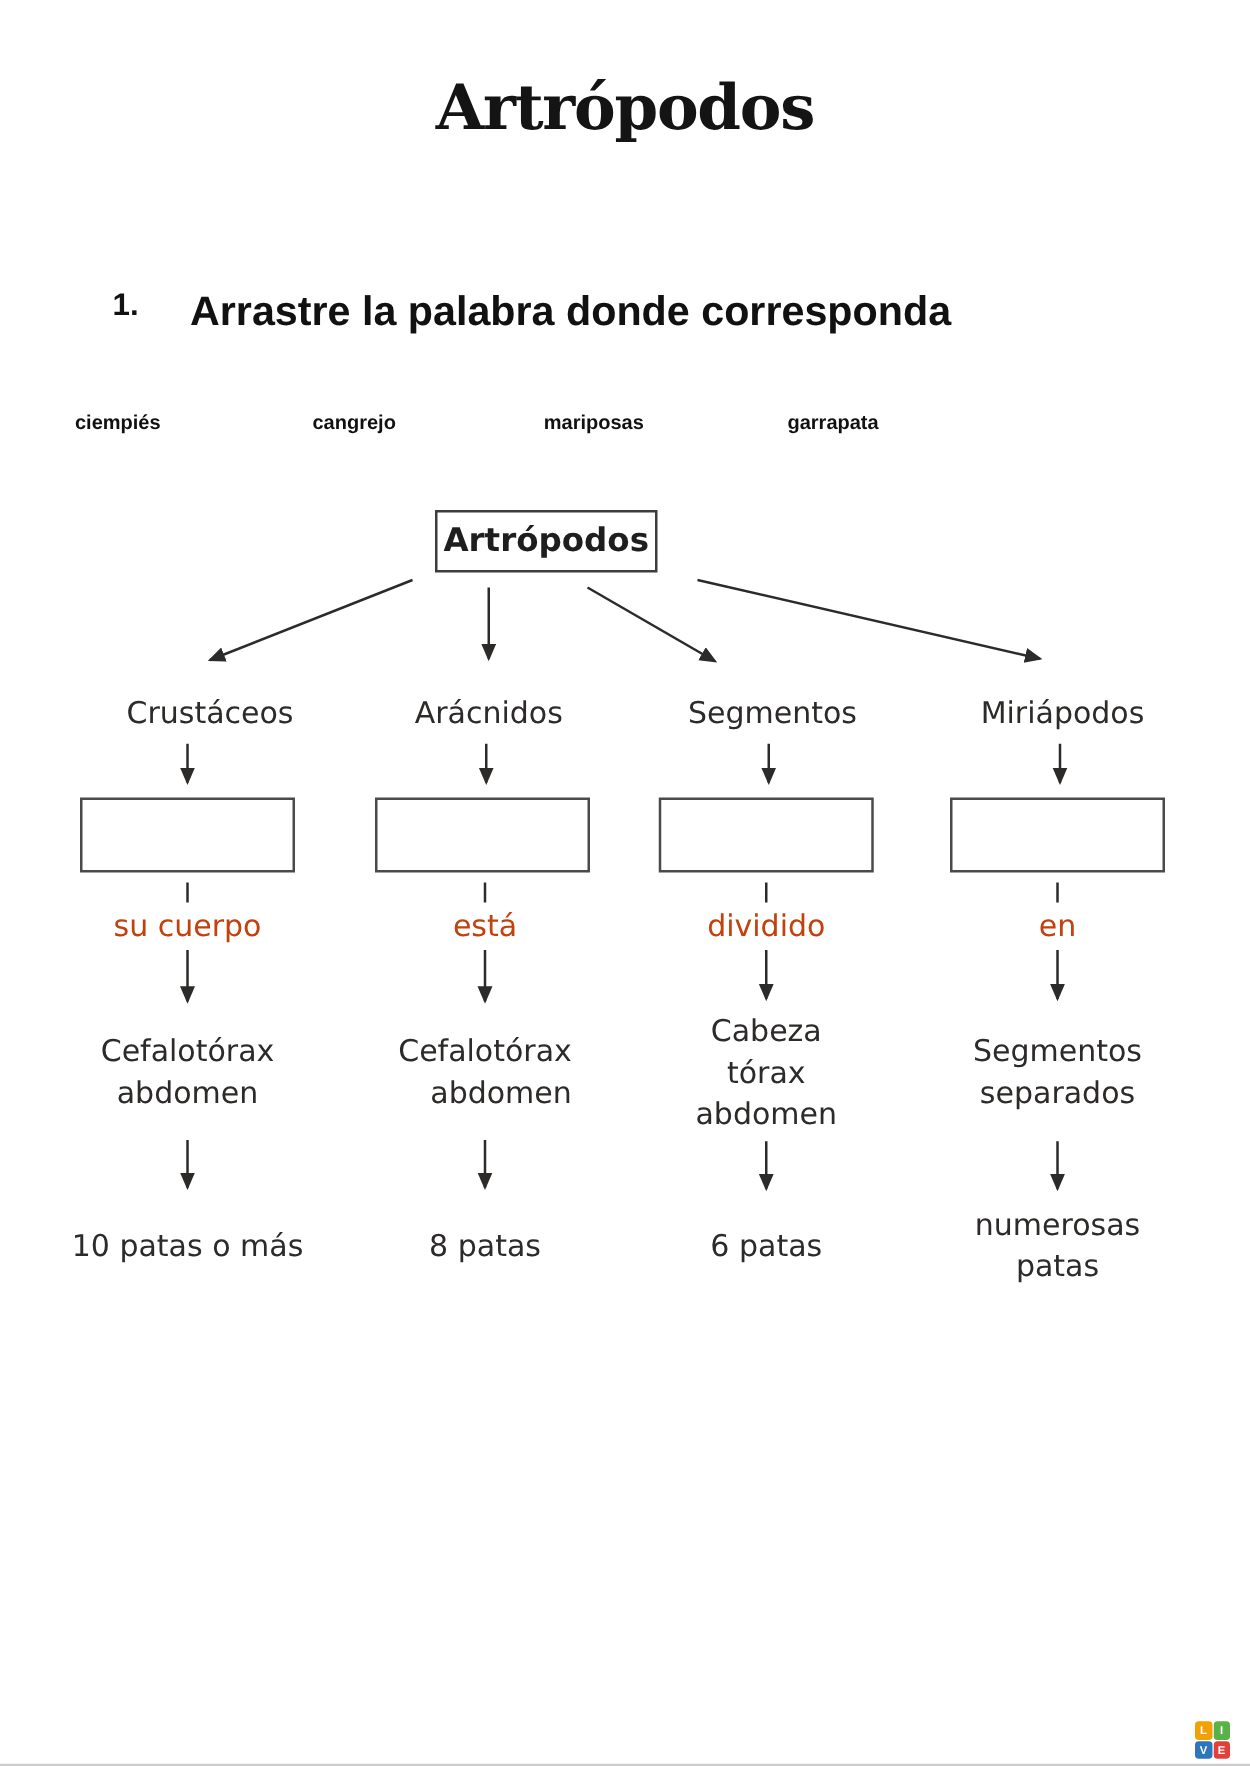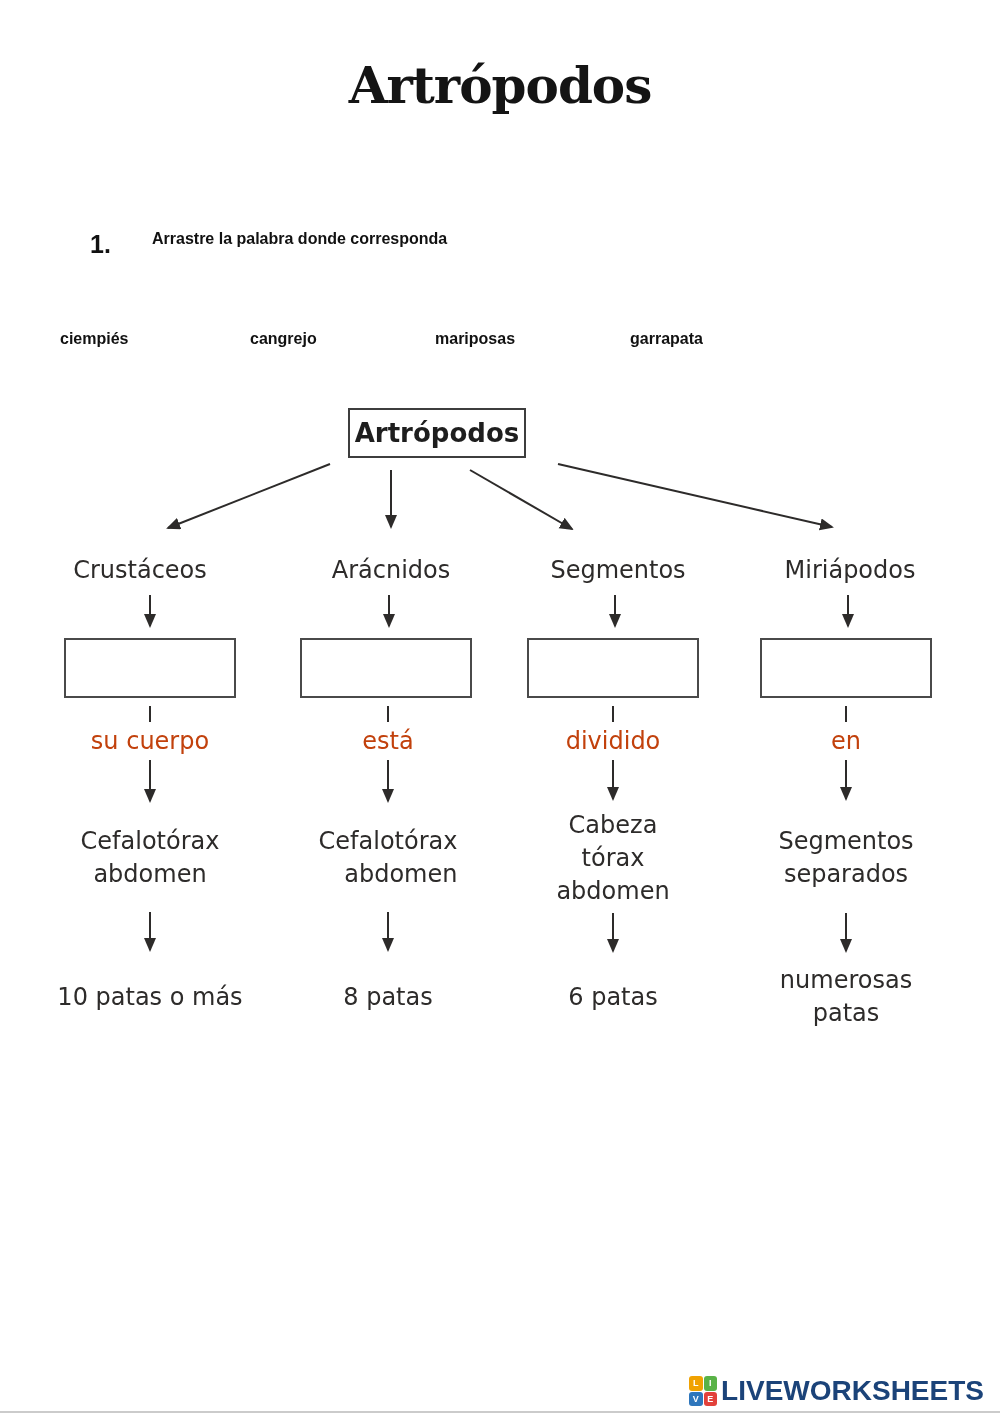--- a/index.html
+++ b/index.html
@@ -9,40 +9,40 @@
   }
   .abs{position:absolute;}
 
   .title{
     left:0;right:0;top:56px;text-align:center;
     font-family:"DejaVu Serif", serif;font-weight:bold;
     font-size:50px;letter-spacing:-1px;color:#141414;
   }
 
   .instr-num{left:90px;top:230px;font-family:"Liberation Sans", sans-serif;font-weight:bold;font-size:25px;color:#111;}
-  .instr-text{left:152px;top:230px;font-family:"Liberation Sans", sans-serif;font-weight:bold;font-size:16px;color:#111;}
+  .instr-text{left:152px;top:230px;font-family:"Liberation Sans", sans-serif;font-weight:bold;font-size:33px;color:#111;}
 
   .bank-word{
     top:330px;font-family:"Liberation Sans", sans-serif;font-weight:bold;
     font-size:16px;color:#111;cursor:grab;
   }
   .bw0{left:60px;} .bw1{left:250px;} .bw2{left:435px;} .bw3{left:630px;}
 
   .root-box{
     left:348px;top:408px;width:174px;height:46px;
     border:2px solid #3d3d3d;background:#fff;
     text-align:center;line-height:46px;
     font-weight:bold;font-size:26px;color:#1e1e1e;
   }
 
   .col-label{
     top:556px;transform:translateX(-50%);
     font-size:24px;white-space:nowrap;color:#2d2b2a;
   }
-  .cl0{left:140px;} .cl1{left:391px;} .cl2{left:618px;} .cl3{left:850px;}
+  .cl0{left:168px;} .cl1{left:391px;} .cl2{left:618px;} .cl3{left:850px;}
 
   .drop-box{
     top:638px;width:168px;height:56px;
     border:2px solid #4a4a4a;background:#fff;cursor:pointer;
   }
   .db0{left:64px;} .db1{left:300px;} .db2{left:527px;} .db3{left:760px;}
 
   .phrase{
     top:727px;transform:translateX(-50%);
     font-size:24px;white-space:nowrap;color:#c2410c;
@@ -163,16 +163,15 @@
 <div class="abs legs-text cx3">numerosas
 patas</div>
 
 <div class="abs footer">
   <div class="logo-grid">
     <div class="tile" style="background:#f0a202">L</div>
     <div class="tile" style="background:#59b247">I</div>
     <div class="tile" style="background:#2e76bc">V</div>
     <div class="tile" style="background:#e2413b">E</div>
   </div>
-  <div class="brand" style="color:#1b4379">LIVEWORKSHEETS</div>
 </div>
 
 <div class="abs page-edge"></div>
 
 </body></html>

